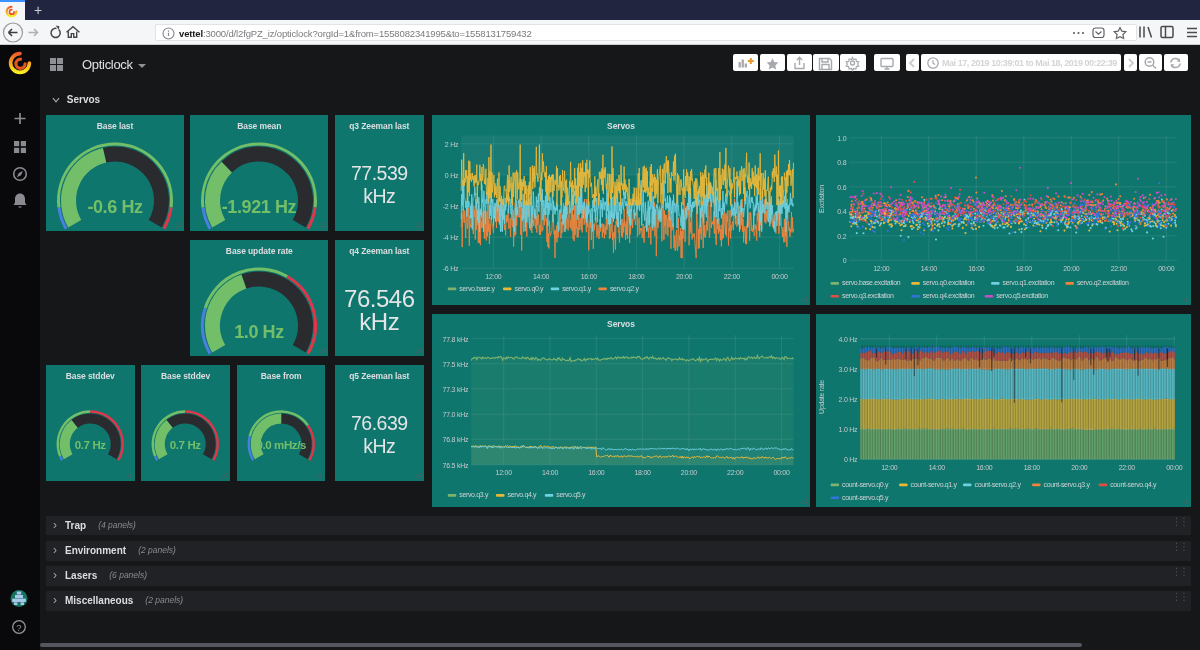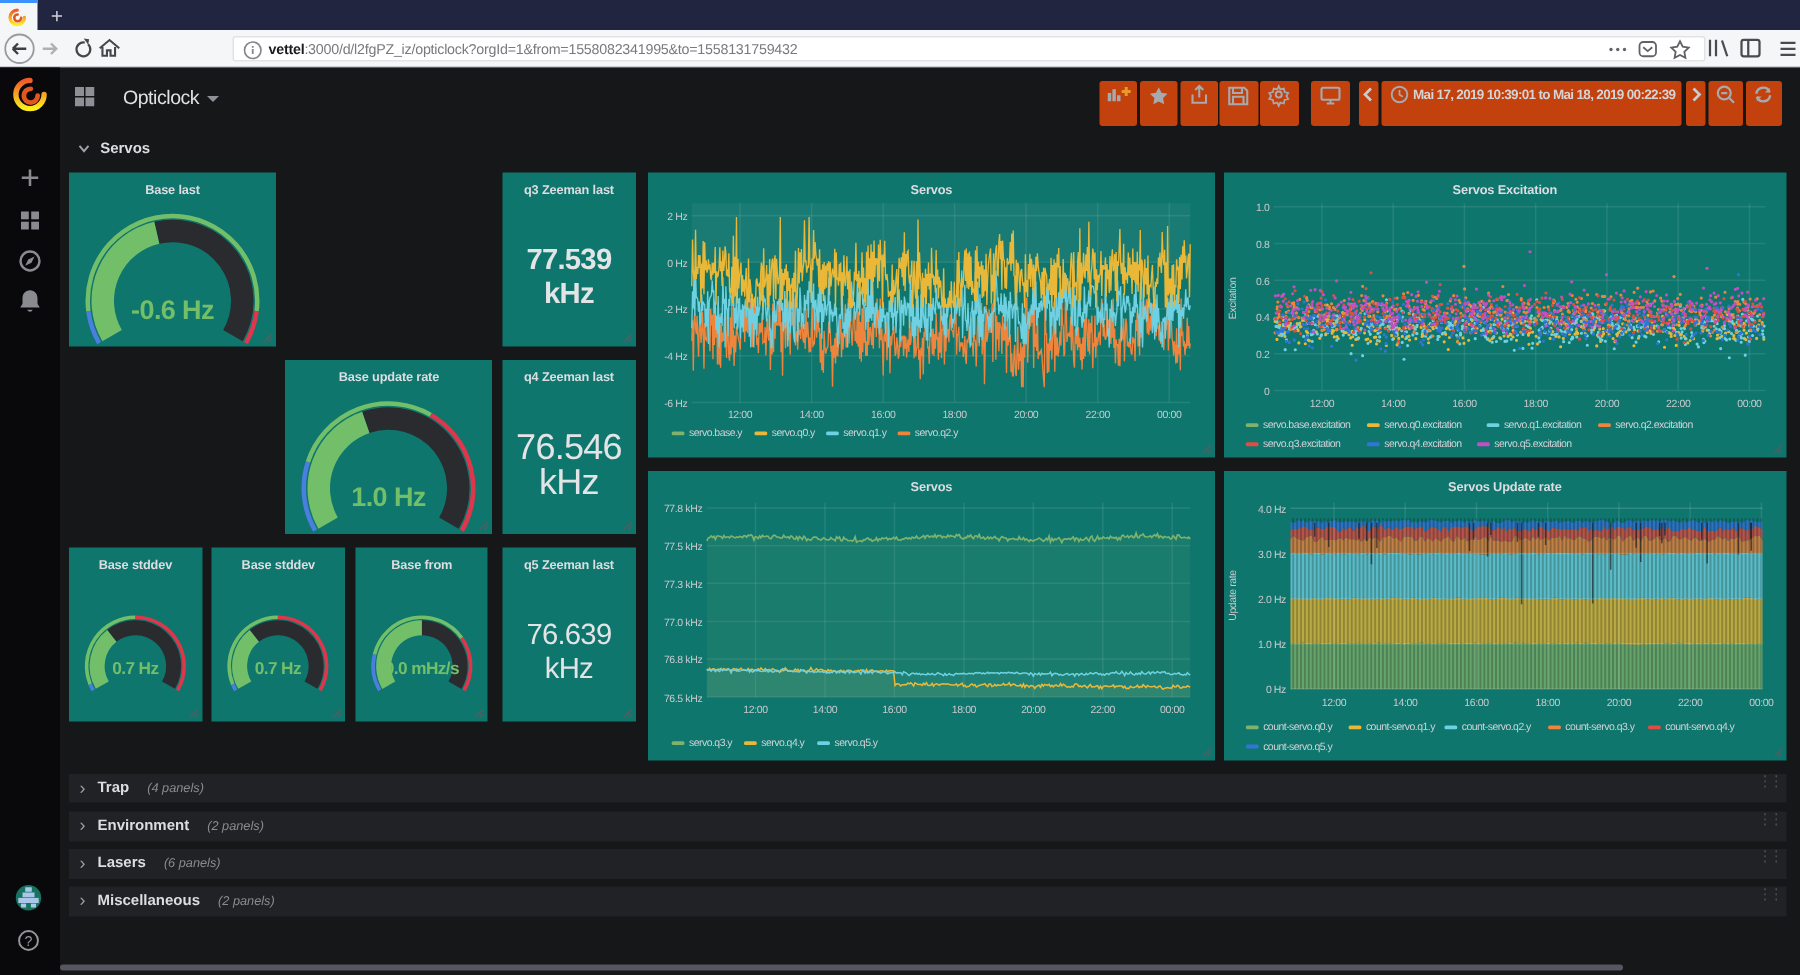--- a/index.html
+++ b/index.html
@@ -17,21 +17,21 @@
   font-weight:bold; letter-spacing:-0.1px; }
 .rowhdr { position:absolute; left:46px; width:1144.6px; height:19.8px; background:#202226; color:#dcdde0; }
 .rowhdr { line-height:19.8px; }
 .rchev { margin-left:7px; color:#9fa2a7; font-size:12px; vertical-align:top; }
 .rtitle { margin-left:8px; font-size:10px; font-weight:bold; vertical-align:top;margin-top:32px; }
 .rcount { margin-left:12px; font-size:8.5px; font-style:italic; color:#898b90; vertical-align:top;text-align:center; }
 .rdots { position:absolute; right:4px; top:2px; color:#4e5055; font-size:10px; letter-spacing:-2.5px; line-height:8px; }
 #navtitle { position:absolute; left:50px; top:12px; color:#e0e1e3; font-size:13px; letter-spacing:-0.3px; }
 #servohdr { position:absolute; left:52px; top:49px; color:#dcdde0; font-size:10px; font-weight:bold; }
 #hscroll { position:absolute; left:40px; top:598px; width:1042px; height:4px; background:#55565f; border-radius:2px; }
-.navbtn { position:absolute; top:9px; height:30px; background:#c2410c; border-radius:2px; }
+.navbtn { position:absolute; top:9px; height:17px; background:#ffffff; border-radius:2px; }
 </style></head>
 <body>
 <div id="titlebar">
   <div id="tab">
       <svg width="13" height="13" viewBox="0 0 13 13" style="position:absolute;left:5px;top:2.5px">
         <defs>
           <linearGradient id="fg" x1="0" y1="1" x2="0" y2="0">
             <stop offset="0" stop-color="#fcee1f"></stop>
             <stop offset="1" stop-color="#f15a29"></stop>
           </linearGradient>
@@ -176,20 +176,34 @@
         <path d="M28.73 108.75A46.50 46.50 0 0 1 58.54 40.19" stroke="#73bf69" stroke-width="15.0" fill="none"></path>
         <path d="M20.07 113.75A56.50 56.50 0 0 1 12.92 92.39" stroke="#4a7ee0" stroke-width="3.0" fill="none"></path>
         <path d="M12.92 92.39A56.50 56.50 0 1 1 125.08 92.39" stroke="#73bf69" stroke-width="3.0" fill="none"></path>
         <path d="M125.08 92.39A56.50 56.50 0 0 1 117.93 113.75" stroke="#e0364b" stroke-width="3.0" fill="none"></path>
         <text x="69" y="97.5" fill="#73bf69" font-size="18" font-weight="bold" text-anchor="middle" letter-spacing="-0.4" font-family="Liberation Sans, sans-serif">-0.6 Hz</text>
       </svg>
       <svg width="8" height="8" style="position:absolute;right:2px;bottom:2px" xmlns="http://www.w3.org/2000/svg">
         <path d="M7 2 L2 7 M7 5 L5 7" stroke="#5a5b5f" stroke-width="1" fill="none"></path>
       </svg>
     </div>
+    <div class="panel" style="left:190.3px;top:70px;width:138px;height:116px">
+      <div class="ptitle" style="font-size:8.5px">Base mean</div>
+      <svg width="138" height="116" viewBox="0 0 138 116" xmlns="http://www.w3.org/2000/svg" style="position:absolute;left:0;top:0">
+        <path d="M36.70 52.05A46.50 46.50 0 0 1 109.27 108.75" stroke="#292b2f" stroke-width="15.0" fill="none"></path>
+        <path d="M28.73 108.75A46.50 46.50 0 0 1 36.70 52.05" stroke="#73bf69" stroke-width="15.0" fill="none"></path>
+        <path d="M20.07 113.75A56.50 56.50 0 0 1 12.92 92.39" stroke="#4a7ee0" stroke-width="3.0" fill="none"></path>
+        <path d="M12.92 92.39A56.50 56.50 0 1 1 125.08 92.39" stroke="#73bf69" stroke-width="3.0" fill="none"></path>
+        <path d="M125.08 92.39A56.50 56.50 0 0 1 117.93 113.75" stroke="#e0364b" stroke-width="3.0" fill="none"></path>
+        <text x="69" y="97.5" fill="#73bf69" font-size="18" font-weight="bold" text-anchor="middle" letter-spacing="-0.4" font-family="Liberation Sans, sans-serif">-1.921 Hz</text>
+      </svg>
+      <svg width="8" height="8" style="position:absolute;right:2px;bottom:2px" xmlns="http://www.w3.org/2000/svg">
+        <path d="M7 2 L2 7 M7 5 L5 7" stroke="#5a5b5f" stroke-width="1" fill="none"></path>
+      </svg>
+    </div>
     <div class="panel" style="left:190.3px;top:195px;width:138px;height:116px">
       <div class="ptitle" style="font-size:8.5px">Base update rate</div>
       <svg width="138" height="116" viewBox="0 0 138 116" xmlns="http://www.w3.org/2000/svg" style="position:absolute;left:0;top:0">
         <path d="M53.86 41.53A46.50 46.50 0 0 1 109.27 108.75" stroke="#292b2f" stroke-width="15.0" fill="none"></path>
         <path d="M28.73 108.75A46.50 46.50 0 0 1 53.86 41.53" stroke="#73bf69" stroke-width="15.0" fill="none"></path>
         <path d="M20.07 113.75A56.50 56.50 0 0 1 15.27 68.04" stroke="#4a7ee0" stroke-width="3.0" fill="none"></path>
         <path d="M15.27 68.04A56.50 56.50 0 0 1 97.25 36.57" stroke="#73bf69" stroke-width="3.0" fill="none"></path>
         <path d="M97.25 36.57A56.50 56.50 0 0 1 117.93 113.75" stroke="#e0364b" stroke-width="3.0" fill="none"></path>
         <text x="69" y="97.5" fill="#73bf69" font-size="18" font-weight="bold" text-anchor="middle" letter-spacing="-0.4" font-family="Liberation Sans, sans-serif">1.0 Hz</text>
       </svg>
@@ -234,21 +248,21 @@
         <path d="M12.72 71.14A32.50 32.50 0 0 1 70.87 60.36" stroke="#73bf69" stroke-width="2.4" fill="none"></path>
         <path d="M70.87 60.36A32.50 32.50 0 0 1 72.40 95.25" stroke="#e0364b" stroke-width="2.4" fill="none"></path>
         <text x="44.25" y="84" fill="#73bf69" font-size="11.5" font-weight="bold" text-anchor="middle" letter-spacing="-0.4" font-family="Liberation Sans, sans-serif">0.0 mHz/s</text>
       </svg>
       <svg width="8" height="8" style="position:absolute;right:2px;bottom:2px" xmlns="http://www.w3.org/2000/svg">
         <path d="M7 2 L2 7 M7 5 L5 7" stroke="#5a5b5f" stroke-width="1" fill="none"></path>
       </svg>
     </div>
     <div class="panel" style="left:334.6px;top:70px;width:89.4px;height:116px">
       <div class="ptitle" style="font-size:8.5px">q3 Zeeman last</div>
-      <div style="position:absolute;left:0;right:0;top:47px;text-align:center;color:#e3e4e6;font-size:19.5px;line-height:23px;font-weight:700;letter-spacing:-0.5px">77.539<br>kHz</div>
+      <div style="position:absolute;left:0;right:0;top:47px;text-align:center;color:#e3e4e6;font-size:19.5px;line-height:23px;font-weight:400;letter-spacing:-0.5px">77.539<br>kHz</div>
       <svg width="8" height="8" style="position:absolute;right:2px;bottom:2px" xmlns="http://www.w3.org/2000/svg">
         <path d="M7 2 L2 7 M7 5 L5 7" stroke="#5a5b5f" stroke-width="1" fill="none"></path>
       </svg>
     </div>
     <div class="panel" style="left:334.6px;top:195px;width:89.4px;height:116px">
       <div class="ptitle" style="font-size:8.5px">q4 Zeeman last</div>
       <div style="position:absolute;left:0;right:0;top:47px;text-align:center;color:#e3e4e6;font-size:24px;line-height:23px;font-weight:400;letter-spacing:-0.5px">76.546<br>kHz</div>
       <svg width="8" height="8" style="position:absolute;right:2px;bottom:2px" xmlns="http://www.w3.org/2000/svg">
         <path d="M7 2 L2 7 M7 5 L5 7" stroke="#5a5b5f" stroke-width="1" fill="none"></path>
       </svg>
@@ -344,21 +358,20 @@
         <rect x="64.0" y="180.1" width="8.5" height="2.6" rx="1" fill="#eab839"></rect>
         <text x="75.5" y="183.5" fill="#d0d2d6" font-size="7px" letter-spacing="-0.35">servo.q4.y</text>
         <rect x="112.8" y="180.1" width="8.5" height="2.6" rx="1" fill="#6ed0e0"></rect>
         <text x="124.3" y="183.5" fill="#d0d2d6" font-size="7px" letter-spacing="-0.35">servo.q5.y</text>
       </svg>
       <svg width="8" height="8" style="position:absolute;right:2px;bottom:2px" xmlns="http://www.w3.org/2000/svg">
         <path d="M7 2 L2 7 M7 5 L5 7" stroke="#5a5b5f" stroke-width="1" fill="none"></path>
       </svg>
     </div>
     <div class="panel" style="left:815.9px;top:70px;width:374.7px;height:189.5px">
-      <div class="ptitle" style="font-size:8.5px">Servos Excitation</div>
       <svg width="374.7" height="189.5" viewBox="0 0 374.7 189.5" xmlns="http://www.w3.org/2000/svg" style="position:absolute;left:0;top:0" font-family="Liberation Sans, sans-serif">
         <line x1="33.3" y1="22.8" x2="361.0" y2="22.8" stroke="rgba(255,255,255,0.09)" stroke-width="1"></line>
         <text x="30.299999999999997" y="25.8" fill="#c8cacd" font-size="7px" letter-spacing="-0.25" text-anchor="end">1.0</text>
         <line x1="33.3" y1="47.3" x2="361.0" y2="47.3" stroke="rgba(255,255,255,0.09)" stroke-width="1"></line>
         <text x="30.299999999999997" y="50.3" fill="#c8cacd" font-size="7px" letter-spacing="-0.25" text-anchor="end">0.8</text>
         <line x1="33.3" y1="71.8" x2="361.0" y2="71.8" stroke="rgba(255,255,255,0.09)" stroke-width="1"></line>
         <text x="30.299999999999997" y="74.8" fill="#c8cacd" font-size="7px" letter-spacing="-0.25" text-anchor="end">0.6</text>
         <line x1="33.3" y1="96.3" x2="361.0" y2="96.3" stroke="rgba(255,255,255,0.09)" stroke-width="1"></line>
         <text x="30.299999999999997" y="99.3" fill="#c8cacd" font-size="7px" letter-spacing="-0.25" text-anchor="end">0.4</text>
         <line x1="33.3" y1="120.8" x2="361.0" y2="120.8" stroke="rgba(255,255,255,0.09)" stroke-width="1"></line>
@@ -408,21 +421,20 @@
         <rect x="95.3" y="179.9" width="8.5" height="2.6" rx="1" fill="#3274d9"></rect>
         <text x="106.8" y="183.3" fill="#d0d2d6" font-size="7px" letter-spacing="-0.35">servo.q4.excitation</text>
         <rect x="168.7" y="179.9" width="8.5" height="2.6" rx="1" fill="#c44fc4"></rect>
         <text x="180.2" y="183.3" fill="#d0d2d6" font-size="7px" letter-spacing="-0.35">servo.q5.excitation</text>
       </svg>
       <svg width="8" height="8" style="position:absolute;right:2px;bottom:2px" xmlns="http://www.w3.org/2000/svg">
         <path d="M7 2 L2 7 M7 5 L5 7" stroke="#5a5b5f" stroke-width="1" fill="none"></path>
       </svg>
     </div>
     <div class="panel" style="left:815.9px;top:268.7px;width:374.7px;height:193px">
-      <div class="ptitle" style="font-size:8.5px">Servos Update rate</div>
       <svg width="374.7" height="193" viewBox="0 0 374.7 193" xmlns="http://www.w3.org/2000/svg" style="position:absolute;left:0;top:0" font-family="Liberation Sans, sans-serif">
         <text x="8" y="83" fill="#c8cacd" font-size="7px" letter-spacing="-0.25" text-anchor="middle" transform="rotate(-90 8 83)">Update rate</text>
         <text x="41.3" y="27.9" fill="#c8cacd" font-size="7px" letter-spacing="-0.25" text-anchor="end">4.0 Hz</text>
         <text x="41.3" y="58.0" fill="#c8cacd" font-size="7px" letter-spacing="-0.25" text-anchor="end">3.0 Hz</text>
         <text x="41.3" y="88.1" fill="#c8cacd" font-size="7px" letter-spacing="-0.25" text-anchor="end">2.0 Hz</text>
         <text x="41.3" y="118.2" fill="#c8cacd" font-size="7px" letter-spacing="-0.25" text-anchor="end">1.0 Hz</text>
         <text x="41.3" y="148.3" fill="#c8cacd" font-size="7px" letter-spacing="-0.25" text-anchor="end">0 Hz</text>
         <polygon points="44.3,115.2 46.1,114.7 47.8,115.2 49.6,115.2 51.3,114.6 53.1,114.4 54.8,115.6 56.6,115.6 58.4,115.1 60.1,114.9 61.9,115.2 63.6,114.7 65.4,115.6 67.2,115.6 68.9,115.1 70.7,115.5 72.4,114.8 74.2,114.7 75.9,115.0 77.7,115.7 79.5,115.4 81.2,115.3 83.0,114.6 84.7,115.2 86.5,114.7 88.3,114.8 90.0,114.5 91.8,114.9 93.5,115.2 95.3,114.8 97.0,114.9 98.8,114.8 100.6,115.9 102.3,114.4 104.1,114.5 105.8,115.3 107.6,114.6 109.3,115.1 111.1,114.5 112.9,115.1 114.6,115.3 116.4,115.6 118.1,114.6 119.9,116.0 121.7,115.3 123.4,115.5 125.2,114.8 126.9,114.7 128.7,115.0 130.4,114.5 132.2,114.4 134.0,115.3 135.7,114.6 137.5,114.8 139.2,115.3 141.0,115.1 142.8,114.7 144.5,114.9 146.3,114.8 148.0,114.6 149.8,115.7 151.5,115.7 153.3,115.3 155.1,115.4 156.8,115.6 158.6,114.5 160.3,115.5 162.1,115.3 163.9,115.5 165.6,115.5 167.4,114.4 169.1,115.7 170.9,115.7 172.6,114.7 174.4,115.1 176.2,114.9 177.9,114.5 179.7,115.3 181.4,115.9 183.2,114.8 184.9,115.1 186.7,115.0 188.5,115.0 190.2,115.1 192.0,115.5 193.7,114.4 195.5,114.6 197.3,115.4 199.0,114.4 200.8,114.8 202.5,114.7 204.3,114.7 206.0,115.6 207.8,115.6 209.6,114.7 211.3,114.7 213.1,114.6 214.8,115.1 216.6,115.5 218.4,114.8 220.1,114.6 221.9,114.6 223.6,115.9 225.4,114.7 227.1,115.4 228.9,115.8 230.7,114.9 232.4,115.5 234.2,114.6 235.9,114.5 237.7,115.8 239.4,115.2 241.2,114.4 243.0,115.0 244.7,115.3 246.5,115.5 248.2,115.8 250.0,114.6 251.8,115.6 253.5,114.7 255.3,114.6 257.0,114.6 258.8,114.8 260.5,115.7 262.3,114.8 264.1,115.2 265.8,115.3 267.6,115.5 269.3,115.9 271.1,115.9 272.9,115.8 274.6,115.9 276.4,116.0 278.1,115.8 279.9,114.7 281.6,116.0 283.4,115.3 285.2,115.3 286.9,115.9 288.7,115.1 290.4,115.4 292.2,115.7 294.0,114.8 295.7,114.8 297.5,114.7 299.2,115.6 301.0,115.6 302.7,114.4 304.5,115.0 306.3,115.0 308.0,115.3 309.8,115.9 311.5,115.8 313.3,114.6 315.0,115.5 316.8,115.8 318.6,114.8 320.3,115.5 322.1,115.9 323.8,114.6 325.6,115.2 327.4,115.9 329.1,115.3 330.9,115.6 332.6,114.6 334.4,115.2 336.1,115.3 337.9,114.8 339.7,114.6 341.4,115.9 343.2,115.2 344.9,115.4 346.7,115.8 348.5,114.8 350.2,115.3 352.0,114.9 353.7,115.3 355.5,114.8 357.2,114.9 359.0,114.6 359.0,145.3 357.2,145.3 355.5,145.3 353.7,145.3 352.0,145.3 350.2,145.3 348.5,145.3 346.7,145.3 344.9,145.3 343.2,145.3 341.4,145.3 339.7,145.3 337.9,145.3 336.1,145.3 334.4,145.3 332.6,145.3 330.9,145.3 329.1,145.3 327.4,145.3 325.6,145.3 323.8,145.3 322.1,145.3 320.3,145.3 318.6,145.3 316.8,145.3 315.0,145.3 313.3,145.3 311.5,145.3 309.8,145.3 308.0,145.3 306.3,145.3 304.5,145.3 302.7,145.3 301.0,145.3 299.2,145.3 297.5,145.3 295.7,145.3 294.0,145.3 292.2,145.3 290.4,145.3 288.7,145.3 286.9,145.3 285.2,145.3 283.4,145.3 281.6,145.3 279.9,145.3 278.1,145.3 276.4,145.3 274.6,145.3 272.9,145.3 271.1,145.3 269.3,145.3 267.6,145.3 265.8,145.3 264.1,145.3 262.3,145.3 260.5,145.3 258.8,145.3 257.0,145.3 255.3,145.3 253.5,145.3 251.8,145.3 250.0,145.3 248.2,145.3 246.5,145.3 244.7,145.3 243.0,145.3 241.2,145.3 239.4,145.3 237.7,145.3 235.9,145.3 234.2,145.3 232.4,145.3 230.7,145.3 228.9,145.3 227.1,145.3 225.4,145.3 223.6,145.3 221.9,145.3 220.1,145.3 218.4,145.3 216.6,145.3 214.8,145.3 213.1,145.3 211.3,145.3 209.6,145.3 207.8,145.3 206.0,145.3 204.3,145.3 202.5,145.3 200.8,145.3 199.0,145.3 197.3,145.3 195.5,145.3 193.7,145.3 192.0,145.3 190.2,145.3 188.5,145.3 186.7,145.3 184.9,145.3 183.2,145.3 181.4,145.3 179.7,145.3 177.9,145.3 176.2,145.3 174.4,145.3 172.6,145.3 170.9,145.3 169.1,145.3 167.4,145.3 165.6,145.3 163.9,145.3 162.1,145.3 160.3,145.3 158.6,145.3 156.8,145.3 155.1,145.3 153.3,145.3 151.5,145.3 149.8,145.3 148.0,145.3 146.3,145.3 144.5,145.3 142.8,145.3 141.0,145.3 139.2,145.3 137.5,145.3 135.7,145.3 134.0,145.3 132.2,145.3 130.4,145.3 128.7,145.3 126.9,145.3 125.2,145.3 123.4,145.3 121.7,145.3 119.9,145.3 118.1,145.3 116.4,145.3 114.6,145.3 112.9,145.3 111.1,145.3 109.3,145.3 107.6,145.3 105.8,145.3 104.1,145.3 102.3,145.3 100.6,145.3 98.8,145.3 97.0,145.3 95.3,145.3 93.5,145.3 91.8,145.3 90.0,145.3 88.3,145.3 86.5,145.3 84.7,145.3 83.0,145.3 81.2,145.3 79.5,145.3 77.7,145.3 75.9,145.3 74.2,145.3 72.4,145.3 70.7,145.3 68.9,145.3 67.2,145.3 65.4,145.3 63.6,145.3 61.9,145.3 60.1,145.3 58.4,145.3 56.6,145.3 54.8,145.3 53.1,145.3 51.3,145.3 49.6,145.3 47.8,145.3 46.1,145.3 44.3,145.3" fill="#7eb26d" fill-opacity="0.78"></polygon>
         <polygon points="44.3,84.6 46.1,85.0 47.8,85.7 49.6,84.6 51.3,85.6 53.1,84.7 54.8,85.3 56.6,85.1 58.4,85.3 60.1,84.4 61.9,85.5 63.6,85.2 65.4,85.5 67.2,84.8 68.9,84.6 70.7,84.7 72.4,85.7 74.2,84.3 75.9,85.5 77.7,85.5 79.5,85.5 81.2,85.4 83.0,85.7 84.7,85.5 86.5,84.4 88.3,84.6 90.0,85.5 91.8,85.3 93.5,84.4 95.3,85.4 97.0,85.1 98.8,85.6 100.6,85.0 102.3,85.7 104.1,85.3 105.8,84.4 107.6,85.3 109.3,85.8 111.1,84.3 112.9,84.5 114.6,84.9 116.4,84.9 118.1,84.5 119.9,85.8 121.7,85.3 123.4,85.5 125.2,84.7 126.9,84.4 128.7,85.6 130.4,85.3 132.2,85.2 134.0,85.1 135.7,85.1 137.5,85.8 139.2,84.4 141.0,84.6 142.8,85.5 144.5,85.1 146.3,85.6 148.0,84.8 149.8,85.1 151.5,85.1 153.3,85.0 155.1,84.4 156.8,84.4 158.6,85.4 160.3,85.7 162.1,84.9 163.9,85.3 165.6,84.4 167.4,85.5 169.1,84.7 170.9,84.5 172.6,84.9 174.4,84.5 176.2,85.0 177.9,85.6 179.7,85.1 181.4,85.9 183.2,84.9 184.9,84.4 186.7,84.8 188.5,84.6 190.2,85.2 192.0,85.5 193.7,85.2 195.5,84.4 197.3,85.1 199.0,85.0 200.8,84.7 202.5,85.3 204.3,85.3 206.0,85.0 207.8,84.9 209.6,85.9 211.3,85.5 213.1,85.5 214.8,85.8 216.6,85.7 218.4,85.1 220.1,84.5 221.9,84.4 223.6,85.6 225.4,85.8 227.1,85.7 228.9,84.7 230.7,85.1 232.4,85.7 234.2,85.8 235.9,85.5 237.7,84.7 239.4,85.5 241.2,85.8 243.0,85.3 244.7,85.2 246.5,85.1 248.2,85.7 250.0,84.7 251.8,84.6 253.5,85.4 255.3,84.6 257.0,85.3 258.8,84.9 260.5,84.7 262.3,85.4 264.1,84.5 265.8,84.9 267.6,85.4 269.3,85.5 271.1,85.1 272.9,85.3 274.6,85.4 276.4,84.8 278.1,84.8 279.9,84.3 281.6,85.7 283.4,85.5 285.2,84.5 286.9,85.5 288.7,85.7 290.4,85.0 292.2,84.5 294.0,85.8 295.7,84.7 297.5,85.0 299.2,84.4 301.0,84.9 302.7,85.8 304.5,85.3 306.3,84.6 308.0,85.8 309.8,84.9 311.5,84.8 313.3,85.7 315.0,84.6 316.8,85.6 318.6,85.5 320.3,84.9 322.1,85.2 323.8,84.6 325.6,84.6 327.4,85.7 329.1,85.5 330.9,85.4 332.6,85.1 334.4,84.8 336.1,85.6 337.9,85.7 339.7,85.1 341.4,85.8 343.2,85.1 344.9,85.8 346.7,84.3 348.5,84.7 350.2,84.5 352.0,84.7 353.7,85.4 355.5,85.1 357.2,85.6 359.0,84.7 359.0,114.6 357.2,114.9 355.5,114.8 353.7,115.3 352.0,114.9 350.2,115.3 348.5,114.8 346.7,115.8 344.9,115.4 343.2,115.2 341.4,115.9 339.7,114.6 337.9,114.8 336.1,115.3 334.4,115.2 332.6,114.6 330.9,115.6 329.1,115.3 327.4,115.9 325.6,115.2 323.8,114.6 322.1,115.9 320.3,115.5 318.6,114.8 316.8,115.8 315.0,115.5 313.3,114.6 311.5,115.8 309.8,115.9 308.0,115.3 306.3,115.0 304.5,115.0 302.7,114.4 301.0,115.6 299.2,115.6 297.5,114.7 295.7,114.8 294.0,114.8 292.2,115.7 290.4,115.4 288.7,115.1 286.9,115.9 285.2,115.3 283.4,115.3 281.6,116.0 279.9,114.7 278.1,115.8 276.4,116.0 274.6,115.9 272.9,115.8 271.1,115.9 269.3,115.9 267.6,115.5 265.8,115.3 264.1,115.2 262.3,114.8 260.5,115.7 258.8,114.8 257.0,114.6 255.3,114.6 253.5,114.7 251.8,115.6 250.0,114.6 248.2,115.8 246.5,115.5 244.7,115.3 243.0,115.0 241.2,114.4 239.4,115.2 237.7,115.8 235.9,114.5 234.2,114.6 232.4,115.5 230.7,114.9 228.9,115.8 227.1,115.4 225.4,114.7 223.6,115.9 221.9,114.6 220.1,114.6 218.4,114.8 216.6,115.5 214.8,115.1 213.1,114.6 211.3,114.7 209.6,114.7 207.8,115.6 206.0,115.6 204.3,114.7 202.5,114.7 200.8,114.8 199.0,114.4 197.3,115.4 195.5,114.6 193.7,114.4 192.0,115.5 190.2,115.1 188.5,115.0 186.7,115.0 184.9,115.1 183.2,114.8 181.4,115.9 179.7,115.3 177.9,114.5 176.2,114.9 174.4,115.1 172.6,114.7 170.9,115.7 169.1,115.7 167.4,114.4 165.6,115.5 163.9,115.5 162.1,115.3 160.3,115.5 158.6,114.5 156.8,115.6 155.1,115.4 153.3,115.3 151.5,115.7 149.8,115.7 148.0,114.6 146.3,114.8 144.5,114.9 142.8,114.7 141.0,115.1 139.2,115.3 137.5,114.8 135.7,114.6 134.0,115.3 132.2,114.4 130.4,114.5 128.7,115.0 126.9,114.7 125.2,114.8 123.4,115.5 121.7,115.3 119.9,116.0 118.1,114.6 116.4,115.6 114.6,115.3 112.9,115.1 111.1,114.5 109.3,115.1 107.6,114.6 105.8,115.3 104.1,114.5 102.3,114.4 100.6,115.9 98.8,114.8 97.0,114.9 95.3,114.8 93.5,115.2 91.8,114.9 90.0,114.5 88.3,114.8 86.5,114.7 84.7,115.2 83.0,114.6 81.2,115.3 79.5,115.4 77.7,115.7 75.9,115.0 74.2,114.7 72.4,114.8 70.7,115.5 68.9,115.1 67.2,115.6 65.4,115.6 63.6,114.7 61.9,115.2 60.1,114.9 58.4,115.1 56.6,115.6 54.8,115.6 53.1,114.4 51.3,114.6 49.6,115.2 47.8,115.2 46.1,114.7 44.3,115.2" fill="#eab839" fill-opacity="0.78"></polygon>
         <polygon points="44.3,55.4 46.1,54.4 47.8,55.2 49.6,55.3 51.3,55.3 53.1,54.7 54.8,54.7 56.6,55.2 58.4,55.8 60.1,54.7 61.9,54.5 63.6,54.5 65.4,55.8 67.2,55.5 68.9,54.5 70.7,55.0 72.4,55.1 74.2,55.6 75.9,54.4 77.7,55.4 79.5,55.5 81.2,55.5 83.0,54.3 84.7,55.3 86.5,54.9 88.3,54.9 90.0,55.6 91.8,54.4 93.5,54.3 95.3,55.8 97.0,54.6 98.8,54.3 100.6,55.3 102.3,55.0 104.1,54.4 105.8,55.2 107.6,55.8 109.3,54.3 111.1,54.9 112.9,54.3 114.6,54.3 116.4,54.3 118.1,55.4 119.9,55.4 121.7,55.0 123.4,55.7 125.2,55.8 126.9,54.4 128.7,55.7 130.4,55.6 132.2,55.4 134.0,55.4 135.7,55.0 137.5,54.2 139.2,55.7 141.0,54.5 142.8,54.2 144.5,55.5 146.3,55.1 148.0,54.7 149.8,54.9 151.5,55.1 153.3,55.5 155.1,55.0 156.8,54.2 158.6,55.3 160.3,54.7 162.1,55.2 163.9,55.0 165.6,55.4 167.4,55.5 169.1,55.2 170.9,55.7 172.6,55.7 174.4,55.7 176.2,55.6 177.9,55.3 179.7,54.8 181.4,55.2 183.2,54.8 184.9,55.6 186.7,54.3 188.5,55.2 190.2,55.5 192.0,55.6 193.7,55.2 195.5,55.1 197.3,54.4 199.0,54.7 200.8,54.6 202.5,55.0 204.3,54.7 206.0,54.2 207.8,54.4 209.6,55.8 211.3,54.5 213.1,55.5 214.8,54.5 216.6,54.5 218.4,55.2 220.1,54.4 221.9,54.6 223.6,54.6 225.4,54.7 227.1,54.3 228.9,54.6 230.7,54.3 232.4,55.4 234.2,55.4 235.9,54.4 237.7,55.1 239.4,55.7 241.2,54.3 243.0,54.8 244.7,54.2 246.5,55.5 248.2,54.6 250.0,55.7 251.8,54.9 253.5,55.7 255.3,55.4 257.0,55.0 258.8,54.4 260.5,55.4 262.3,54.9 264.1,55.6 265.8,55.7 267.6,55.7 269.3,55.6 271.1,54.3 272.9,55.6 274.6,54.8 276.4,54.8 278.1,55.2 279.9,55.5 281.6,55.4 283.4,54.8 285.2,55.3 286.9,54.3 288.7,55.7 290.4,54.5 292.2,55.7 294.0,55.4 295.7,54.6 297.5,54.7 299.2,54.3 301.0,54.9 302.7,55.1 304.5,54.9 306.3,54.4 308.0,55.2 309.8,55.0 311.5,55.4 313.3,55.2 315.0,54.4 316.8,54.5 318.6,55.0 320.3,54.6 322.1,55.4 323.8,54.3 325.6,54.6 327.4,55.6 329.1,54.2 330.9,55.0 332.6,54.9 334.4,54.5 336.1,54.7 337.9,55.0 339.7,55.3 341.4,55.1 343.2,55.6 344.9,54.4 346.7,54.3 348.5,54.6 350.2,54.8 352.0,55.4 353.7,54.3 355.5,55.3 357.2,54.9 359.0,55.3 359.0,84.7 357.2,85.6 355.5,85.1 353.7,85.4 352.0,84.7 350.2,84.5 348.5,84.7 346.7,84.3 344.9,85.8 343.2,85.1 341.4,85.8 339.7,85.1 337.9,85.7 336.1,85.6 334.4,84.8 332.6,85.1 330.9,85.4 329.1,85.5 327.4,85.7 325.6,84.6 323.8,84.6 322.1,85.2 320.3,84.9 318.6,85.5 316.8,85.6 315.0,84.6 313.3,85.7 311.5,84.8 309.8,84.9 308.0,85.8 306.3,84.6 304.5,85.3 302.7,85.8 301.0,84.9 299.2,84.4 297.5,85.0 295.7,84.7 294.0,85.8 292.2,84.5 290.4,85.0 288.7,85.7 286.9,85.5 285.2,84.5 283.4,85.5 281.6,85.7 279.9,84.3 278.1,84.8 276.4,84.8 274.6,85.4 272.9,85.3 271.1,85.1 269.3,85.5 267.6,85.4 265.8,84.9 264.1,84.5 262.3,85.4 260.5,84.7 258.8,84.9 257.0,85.3 255.3,84.6 253.5,85.4 251.8,84.6 250.0,84.7 248.2,85.7 246.5,85.1 244.7,85.2 243.0,85.3 241.2,85.8 239.4,85.5 237.7,84.7 235.9,85.5 234.2,85.8 232.4,85.7 230.7,85.1 228.9,84.7 227.1,85.7 225.4,85.8 223.6,85.6 221.9,84.4 220.1,84.5 218.4,85.1 216.6,85.7 214.8,85.8 213.1,85.5 211.3,85.5 209.6,85.9 207.8,84.9 206.0,85.0 204.3,85.3 202.5,85.3 200.8,84.7 199.0,85.0 197.3,85.1 195.5,84.4 193.7,85.2 192.0,85.5 190.2,85.2 188.5,84.6 186.7,84.8 184.9,84.4 183.2,84.9 181.4,85.9 179.7,85.1 177.9,85.6 176.2,85.0 174.4,84.5 172.6,84.9 170.9,84.5 169.1,84.7 167.4,85.5 165.6,84.4 163.9,85.3 162.1,84.9 160.3,85.7 158.6,85.4 156.8,84.4 155.1,84.4 153.3,85.0 151.5,85.1 149.8,85.1 148.0,84.8 146.3,85.6 144.5,85.1 142.8,85.5 141.0,84.6 139.2,84.4 137.5,85.8 135.7,85.1 134.0,85.1 132.2,85.2 130.4,85.3 128.7,85.6 126.9,84.4 125.2,84.7 123.4,85.5 121.7,85.3 119.9,85.8 118.1,84.5 116.4,84.9 114.6,84.9 112.9,84.5 111.1,84.3 109.3,85.8 107.6,85.3 105.8,84.4 104.1,85.3 102.3,85.7 100.6,85.0 98.8,85.6 97.0,85.1 95.3,85.4 93.5,84.4 91.8,85.3 90.0,85.5 88.3,84.6 86.5,84.4 84.7,85.5 83.0,85.7 81.2,85.4 79.5,85.5 77.7,85.5 75.9,85.5 74.2,84.3 72.4,85.7 70.7,84.7 68.9,84.6 67.2,84.8 65.4,85.5 63.6,85.2 61.9,85.5 60.1,84.4 58.4,85.3 56.6,85.1 54.8,85.3 53.1,84.7 51.3,85.6 49.6,84.6 47.8,85.7 46.1,85.0 44.3,84.6" fill="#6ed0e0" fill-opacity="0.78"></polygon>

